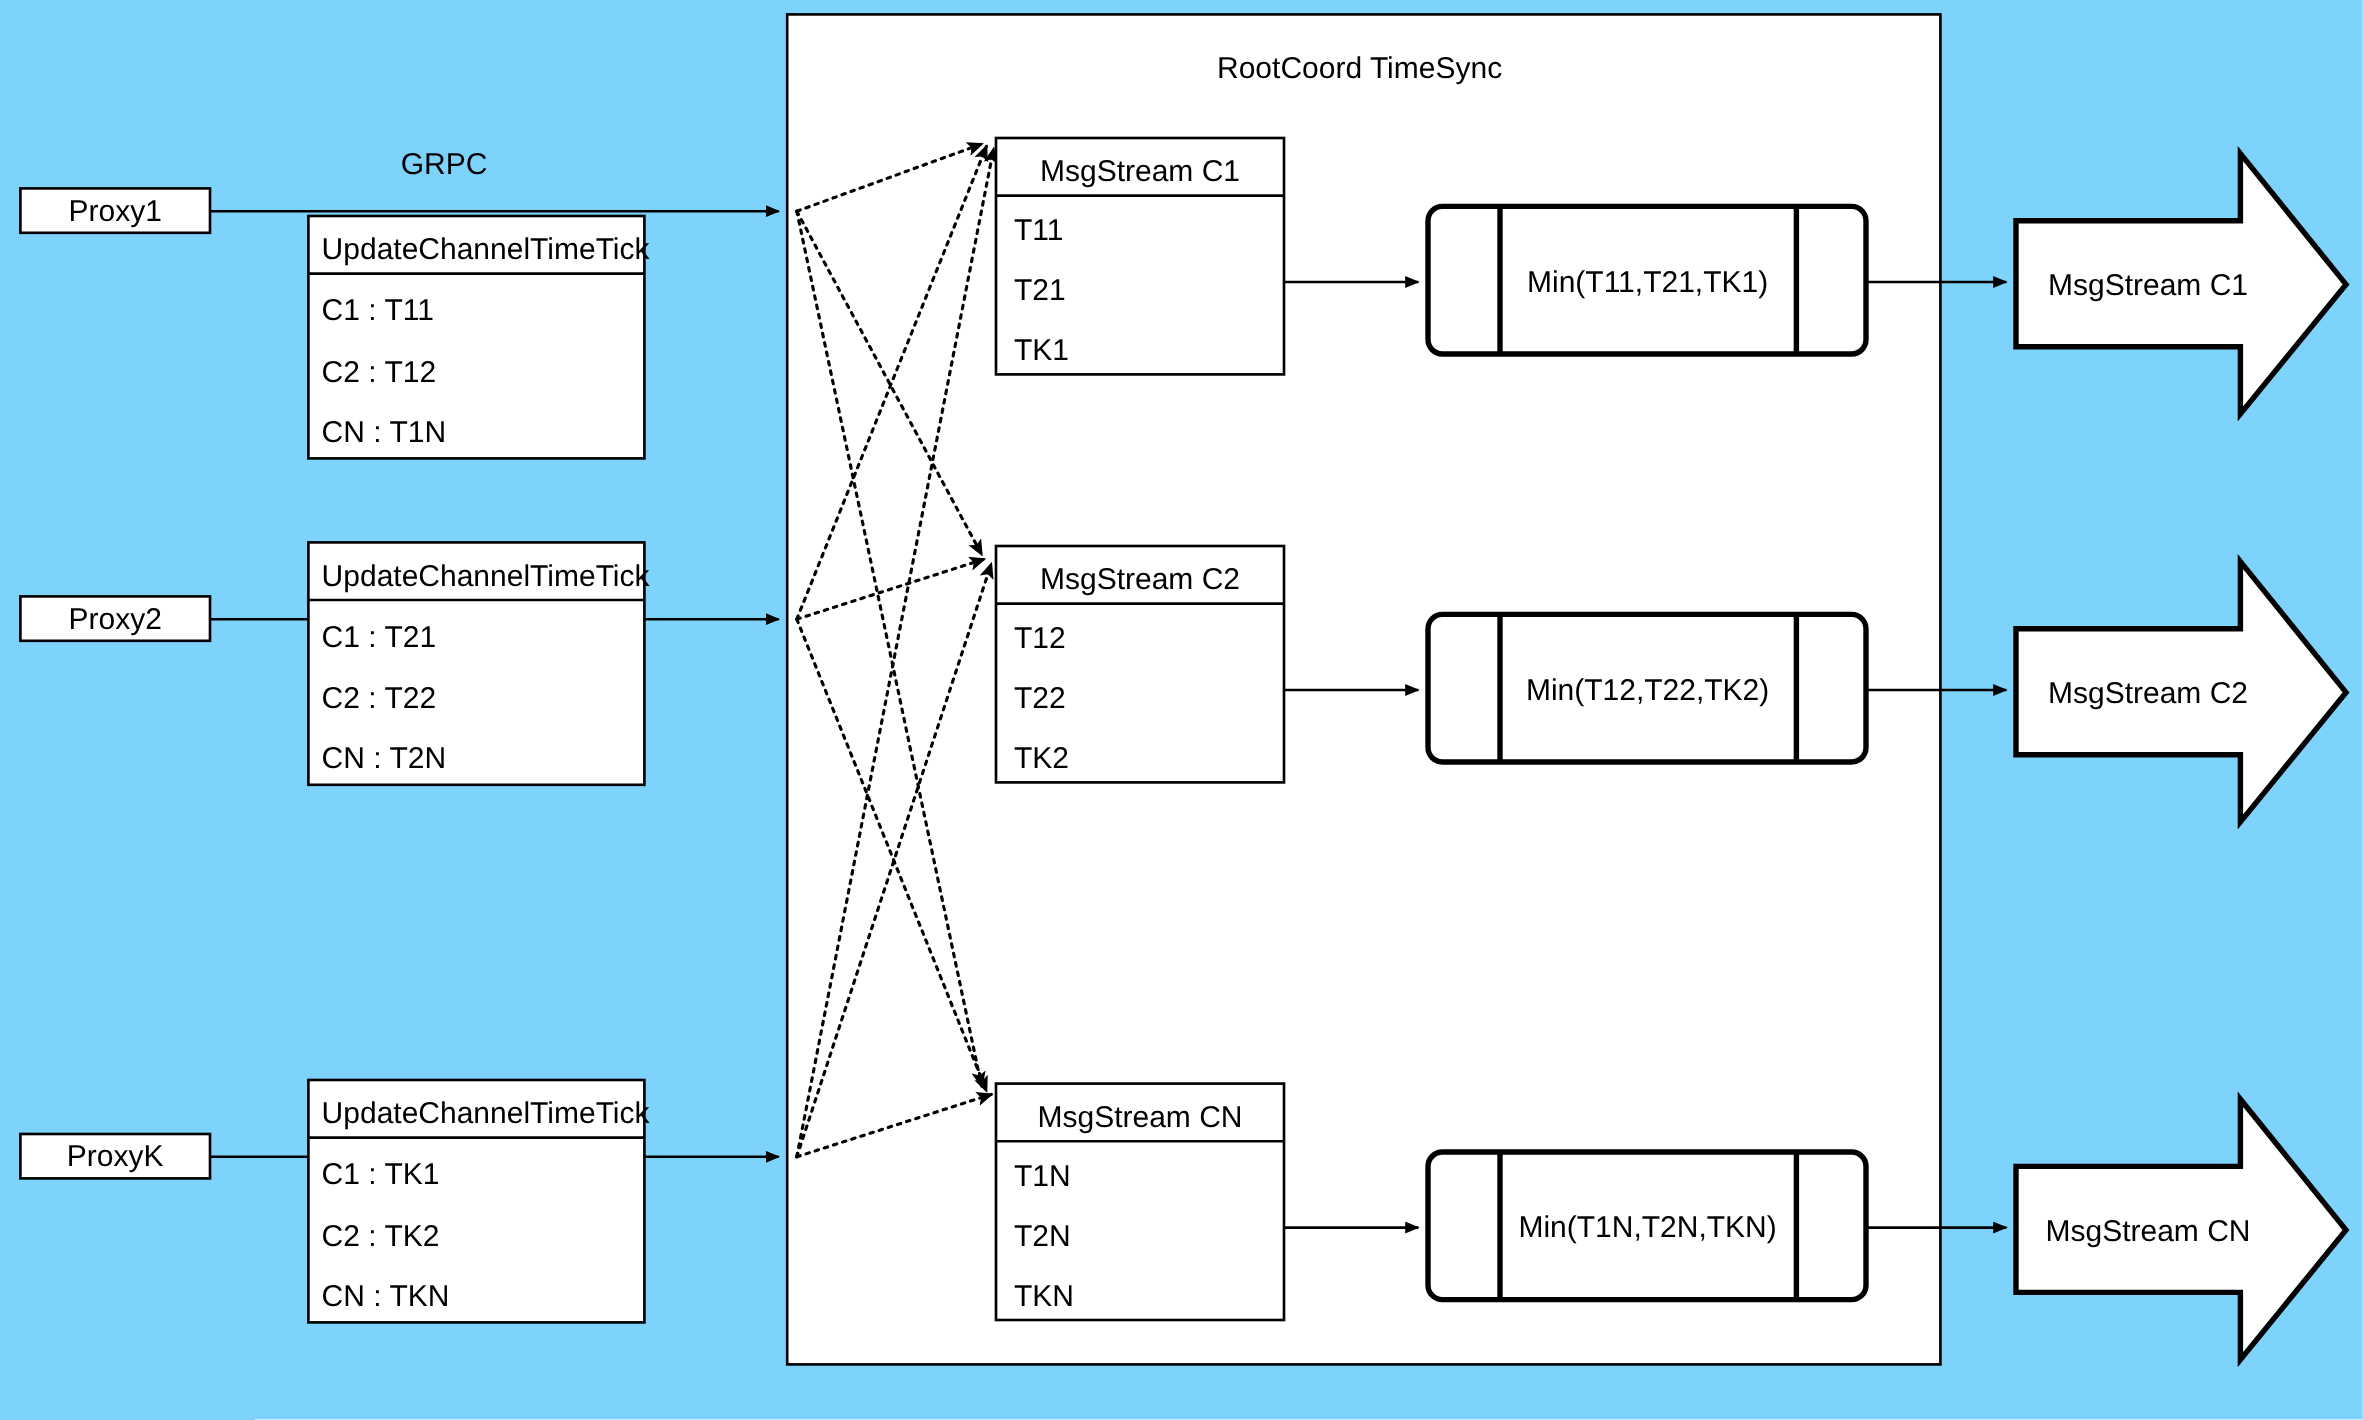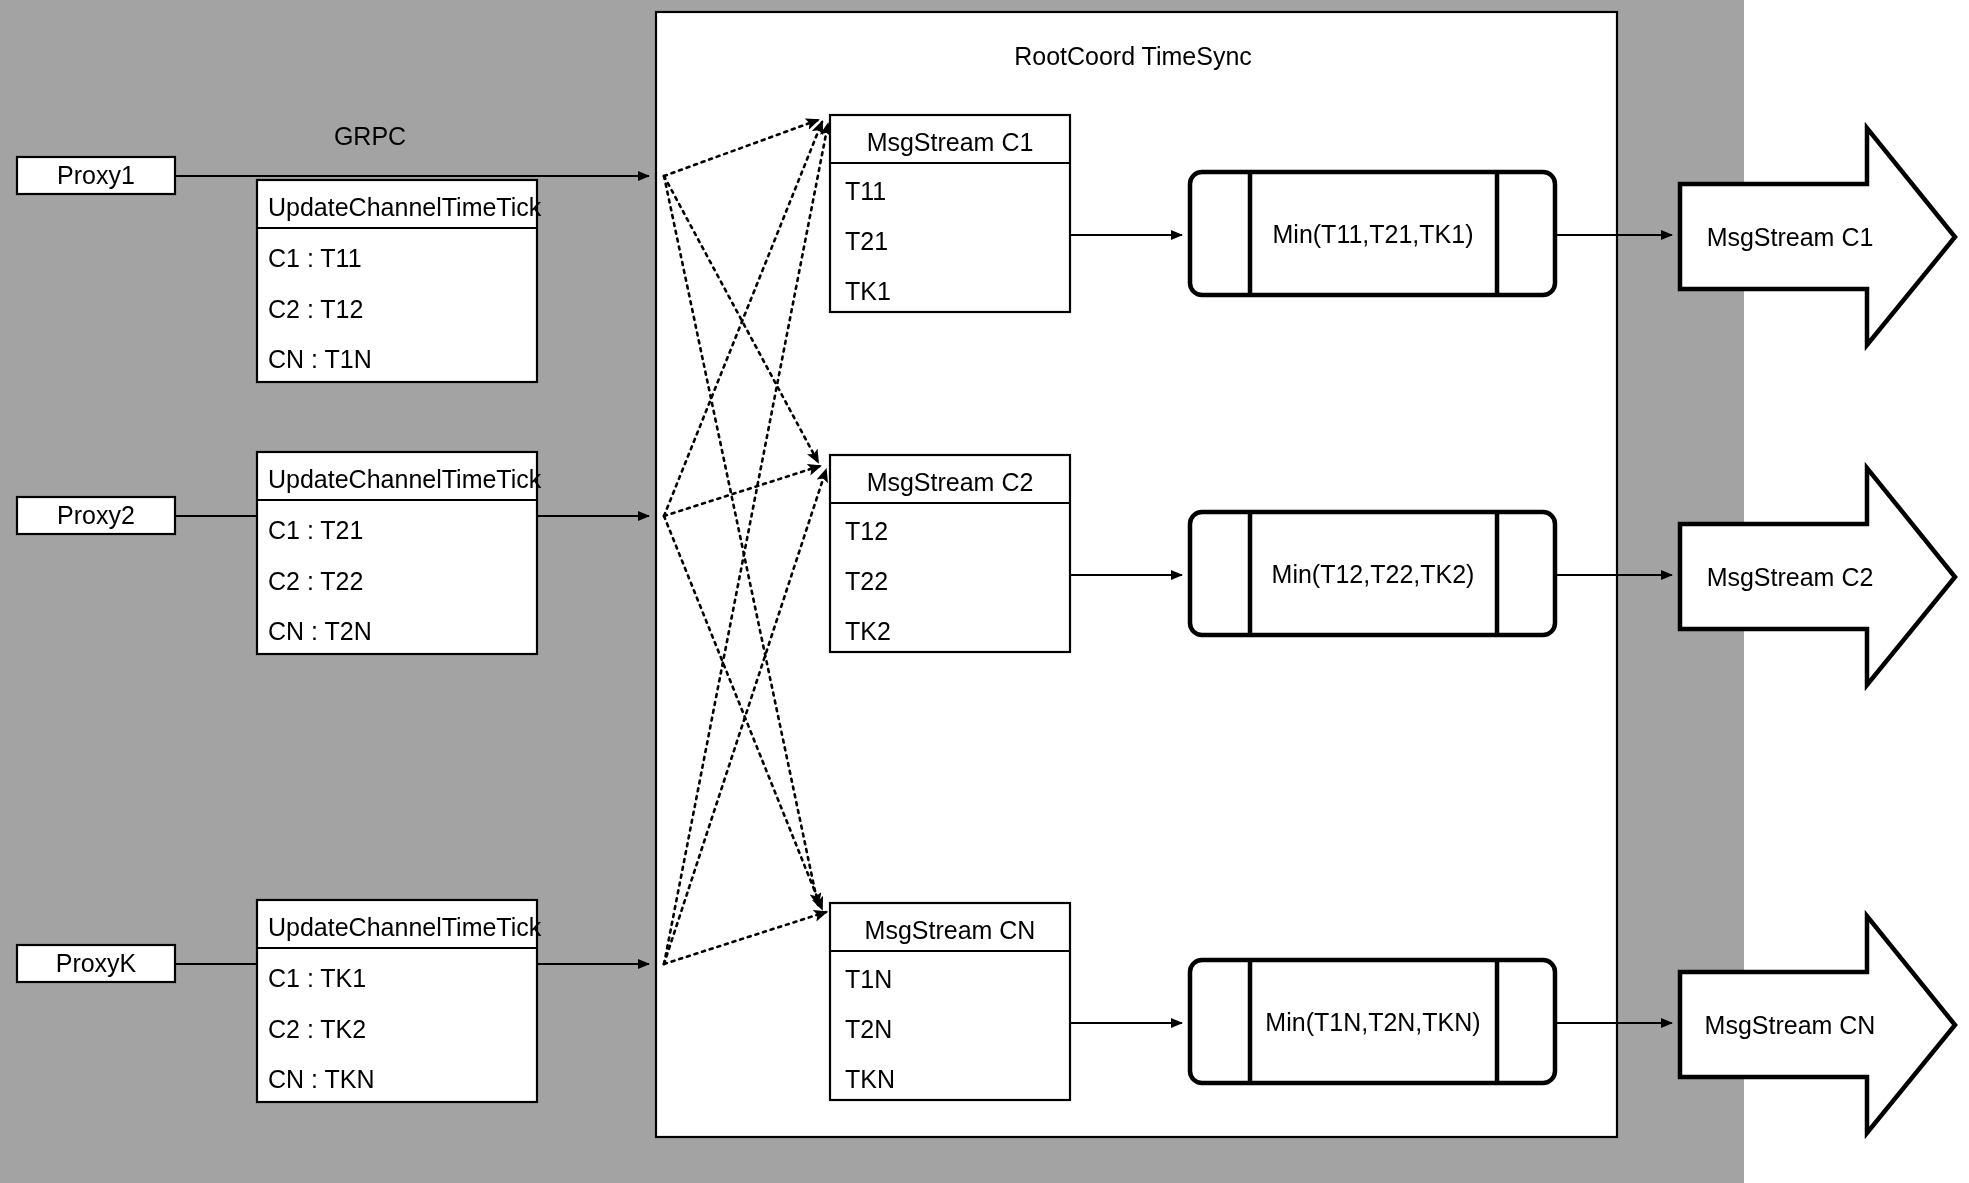--- a/index.html
+++ b/index.html
@@ -1,18 +1,18 @@
 <!DOCTYPE html>
 <html><head>
 <meta charset="utf-8">
 <style>
   html,body{margin:0;padding:0;background:#ffffff;}
   body{width:1969px;height:1183px;overflow:hidden;
        font-family:"Liberation Sans","DejaVu Sans",sans-serif;}
-  #stage{position:relative;width:1744px;height:1183px;background:#a3a3a3;}
+  #stage{position:relative;width:1969px;height:1183px;background:#7dd3fc;}
   svg{position:absolute;top:0;left:0;width:1969px;height:1183px;}
   text{font-family:"Liberation Sans","DejaVu Sans",sans-serif;fill:#000;}
   .t-title{font-size:25px;}
   .t-box{font-size:25px;}
   .t-row{font-size:25px;}
   .t-grpc{font-size:25px;}
   .t-min{font-size:25px;}
   .shape{fill:#ffffff;stroke:#000000;}
   .thin{stroke-width:2.2;}
   .thick{stroke-width:4.5;}

